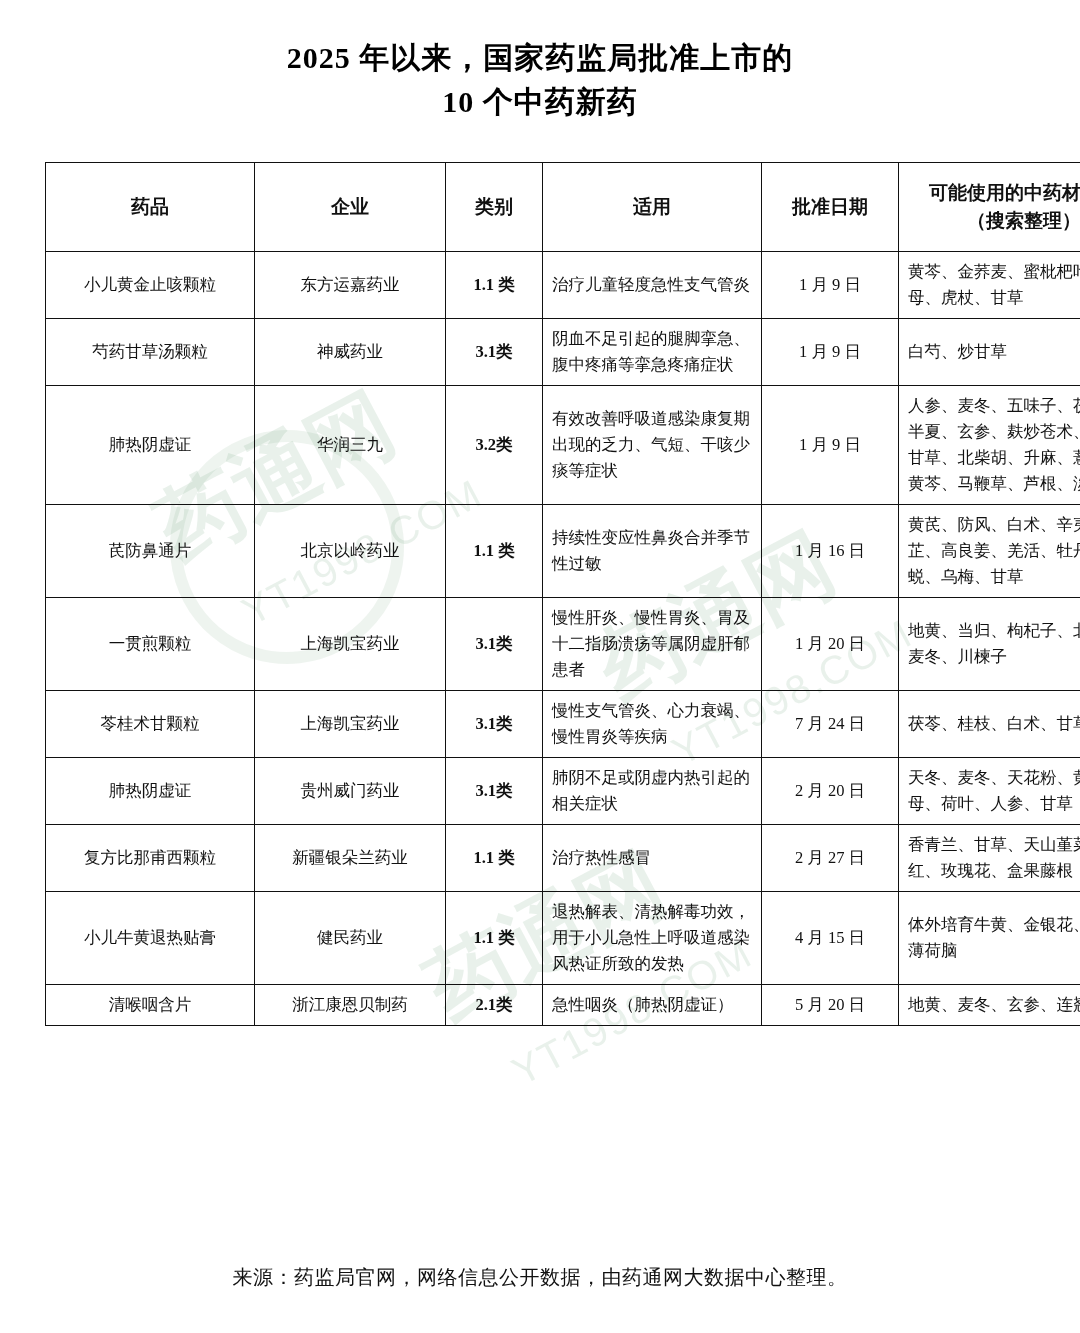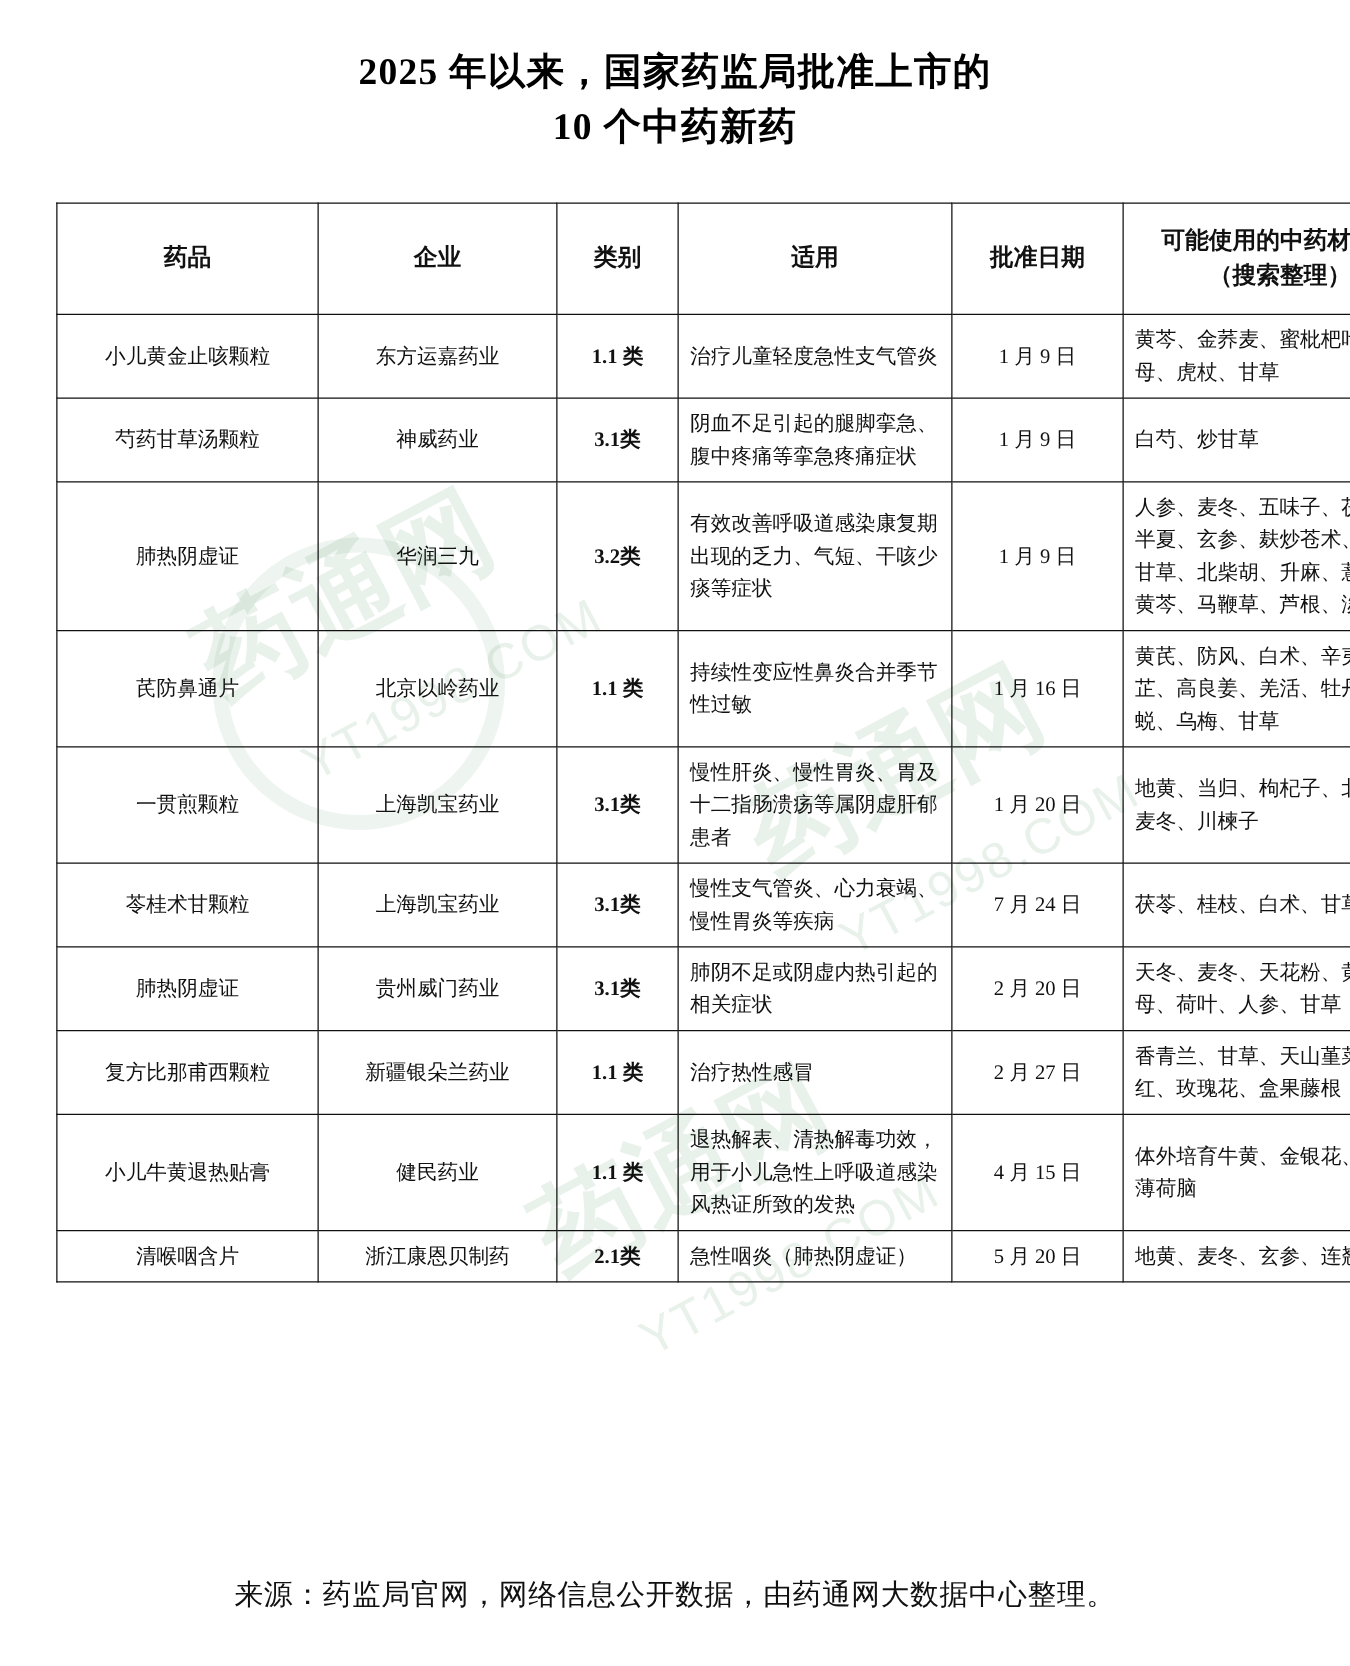--- a/index.html
+++ b/index.html
@@ -71,21 +71,21 @@
 
   td.c-ind, td.c-herbs {
     line-height: 27px;
   }
   .source {
     position: absolute;
     left: 0;
     right: 0;
     bottom: 42px;
     text-align: center;
-    font-size: 23px;
+    font-size: 20px;
     letter-spacing: 0.5px;
     color: #111;
   }
   
   .watermark {
     position: absolute;
     top: 0; left: 0;
     width: 1080px;
     height: 1333px;
     pointer-events: none;

